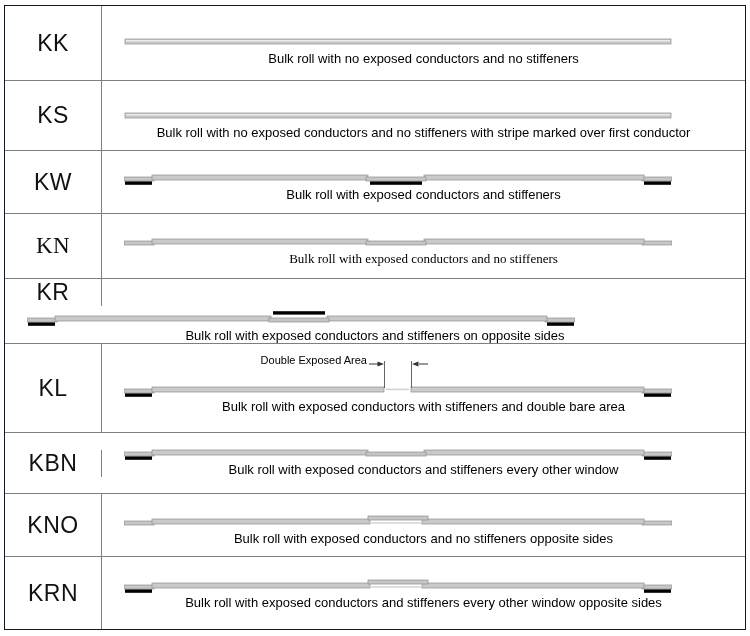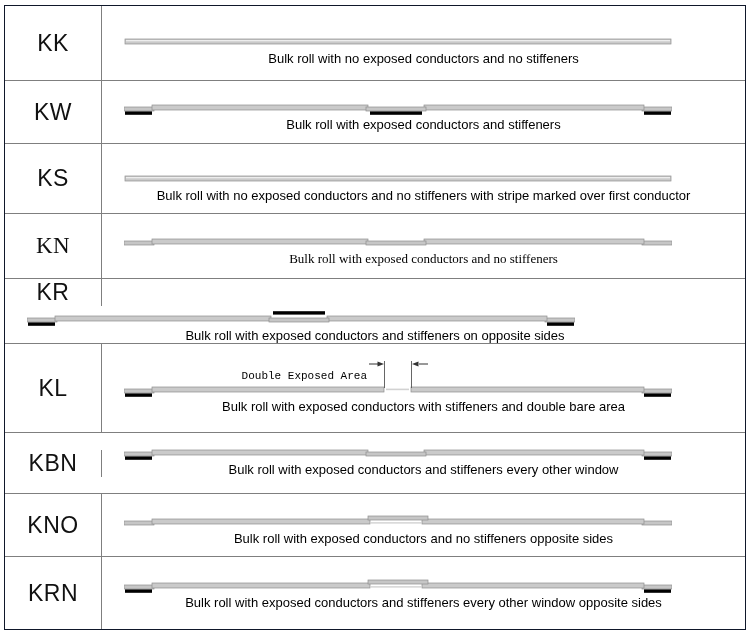--- a/index.html
+++ b/index.html
@@ -48,26 +48,25 @@
   .diagram svg{display:block;}
   .desc{
     text-align:center;
     font-size:13px;
     color:#000000;
     line-height:13px;
     margin-top:1px;
   }
   .dim-label{
     position:absolute;
-    top:17px;
+    top:1px;
     right:305px;
     font-size:11px;
     color:#000000;
     white-space:nowrap;
-    font-family:Liberation Mono, monospace;
   }
 </style>
 </head>
 <body>
 
 <div class="page">
   <div class="spec-table" id="spec-table">
   <div class="row" style="height: 75px;">
     <div class="code-cell">
       <span class="code">KK</span>
@@ -76,53 +75,53 @@
       <div class="diagram">
             <svg width="548" height="22" viewBox="0 0 548 22">
               <rect x="1" y="10" width="546" height="5" fill="#cacaca" stroke="#8e8e8e" stroke-width="0.7"></rect>
               <rect x="2" y="11" width="544" height="1.3" fill="#ededed"></rect>
             </svg>
           </div>
       <div class="desc" style="padding-bottom: 15px;">Bulk roll with no exposed conductors and no stiffeners</div>
     </div>
   </div>
 
-  <div class="row" style="height: 63px;">
-    <div class="code-cell">
-      <span class="code">KW</span>
-    </div>
-    <div class="diagram-cell">
-      <div class="diagram">
-            <svg width="548" height="22" viewBox="0 0 548 22">
-              <rect x="0" y="12" width="30" height="4" fill="#c6c6c6" stroke="#8e8e8e" stroke-width="0.7"></rect>
-              <rect x="518" y="12" width="30" height="4" fill="#c6c6c6" stroke="#8e8e8e" stroke-width="0.7"></rect>
-              <rect x="28" y="10" width="216" height="5" fill="#cacaca" stroke="#8e8e8e" stroke-width="0.7"></rect>
-              <rect x="300" y="10" width="220" height="5" fill="#cacaca" stroke="#8e8e8e" stroke-width="0.7"></rect>
-              <rect x="242" y="12" width="60" height="4" fill="#c6c6c6" stroke="#8e8e8e" stroke-width="0.7"></rect>
-              <rect x="1" y="16.4" width="27" height="3.4" fill="#000000"></rect>
-              <rect x="520" y="16.4" width="27" height="3.4" fill="#000000"></rect>
-              <rect x="246" y="16.4" width="52" height="3.4" fill="#000000"></rect>
-            </svg>
-          </div>
-      <div class="desc" style="padding-bottom: 12px;">Bulk roll with exposed conductors and stiffeners</div>
-    </div>
-  </div>
-
   <div class="row" style="height: 70px;">
     <div class="code-cell">
       <span class="code">KS</span>
     </div>
     <div class="diagram-cell">
       <div class="diagram">
             <svg width="548" height="22" viewBox="0 0 548 22">
               <rect x="1" y="10" width="546" height="5" fill="#cacaca" stroke="#8e8e8e" stroke-width="0.7"></rect>
               <rect x="2" y="11" width="544" height="1.3" fill="#ededed"></rect>
             </svg>
           </div>
       <div class="desc" style="padding-bottom: 11px;">Bulk roll with no exposed conductors and no stiffeners with stripe marked over first conductor</div>
+    </div>
+  </div>
+
+  <div class="row" style="height: 63px;">
+    <div class="code-cell">
+      <span class="code">KW</span>
+    </div>
+    <div class="diagram-cell">
+      <div class="diagram">
+            <svg width="548" height="22" viewBox="0 0 548 22">
+              <rect x="0" y="12" width="30" height="4" fill="#c6c6c6" stroke="#8e8e8e" stroke-width="0.7"></rect>
+              <rect x="518" y="12" width="30" height="4" fill="#c6c6c6" stroke="#8e8e8e" stroke-width="0.7"></rect>
+              <rect x="28" y="10" width="216" height="5" fill="#cacaca" stroke="#8e8e8e" stroke-width="0.7"></rect>
+              <rect x="300" y="10" width="220" height="5" fill="#cacaca" stroke="#8e8e8e" stroke-width="0.7"></rect>
+              <rect x="242" y="12" width="60" height="4" fill="#c6c6c6" stroke="#8e8e8e" stroke-width="0.7"></rect>
+              <rect x="1" y="16.4" width="27" height="3.4" fill="#000000"></rect>
+              <rect x="520" y="16.4" width="27" height="3.4" fill="#000000"></rect>
+              <rect x="246" y="16.4" width="52" height="3.4" fill="#000000"></rect>
+            </svg>
+          </div>
+      <div class="desc" style="padding-bottom: 12px;">Bulk roll with exposed conductors and stiffeners</div>
     </div>
   </div>
 
   <div class="row" style="height: 65px; font-family: Liberation Serif, serif;">
     <div class="code-cell">
       <span class="code">KN</span>
     </div>
     <div class="diagram-cell">
       <div class="diagram">
             <svg width="548" height="22" viewBox="0 0 548 22">

